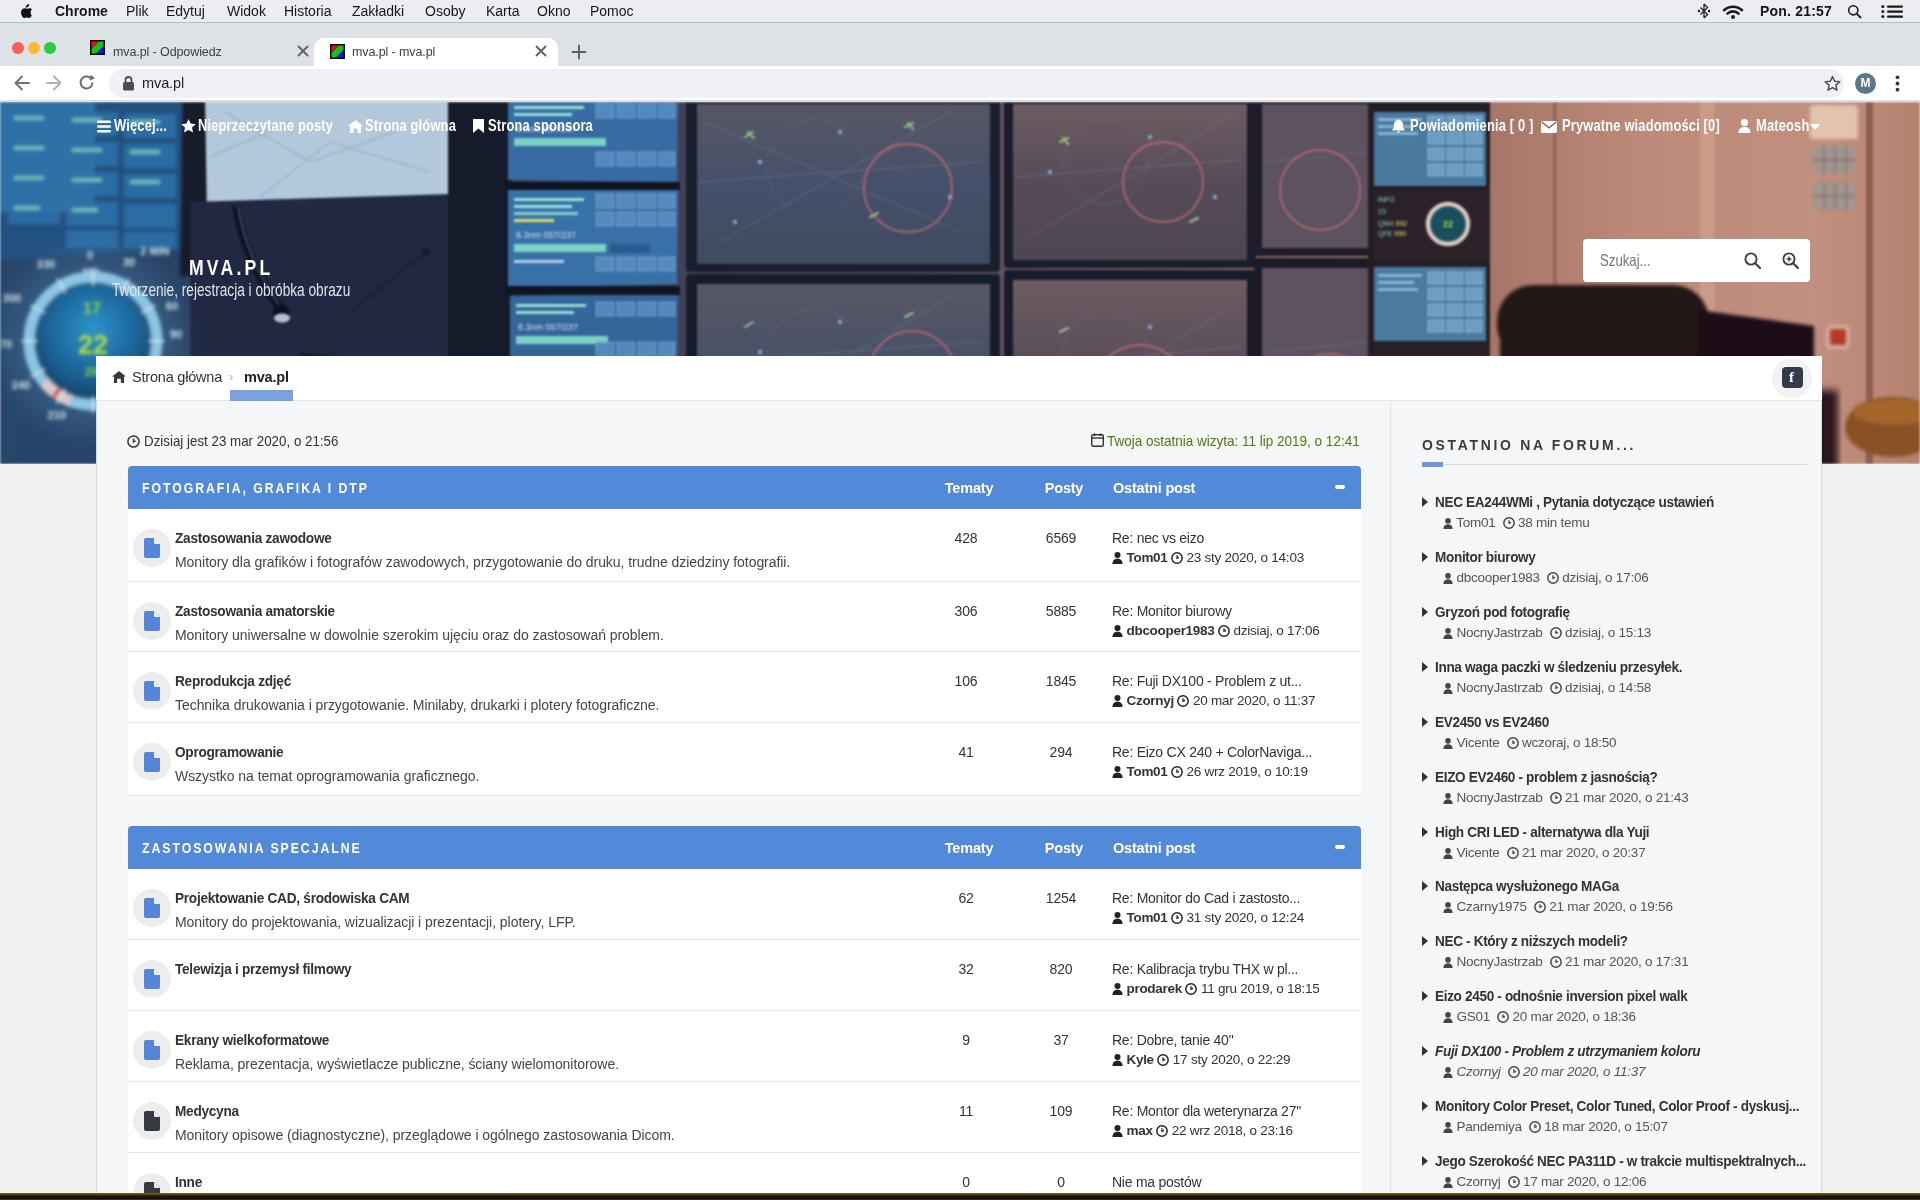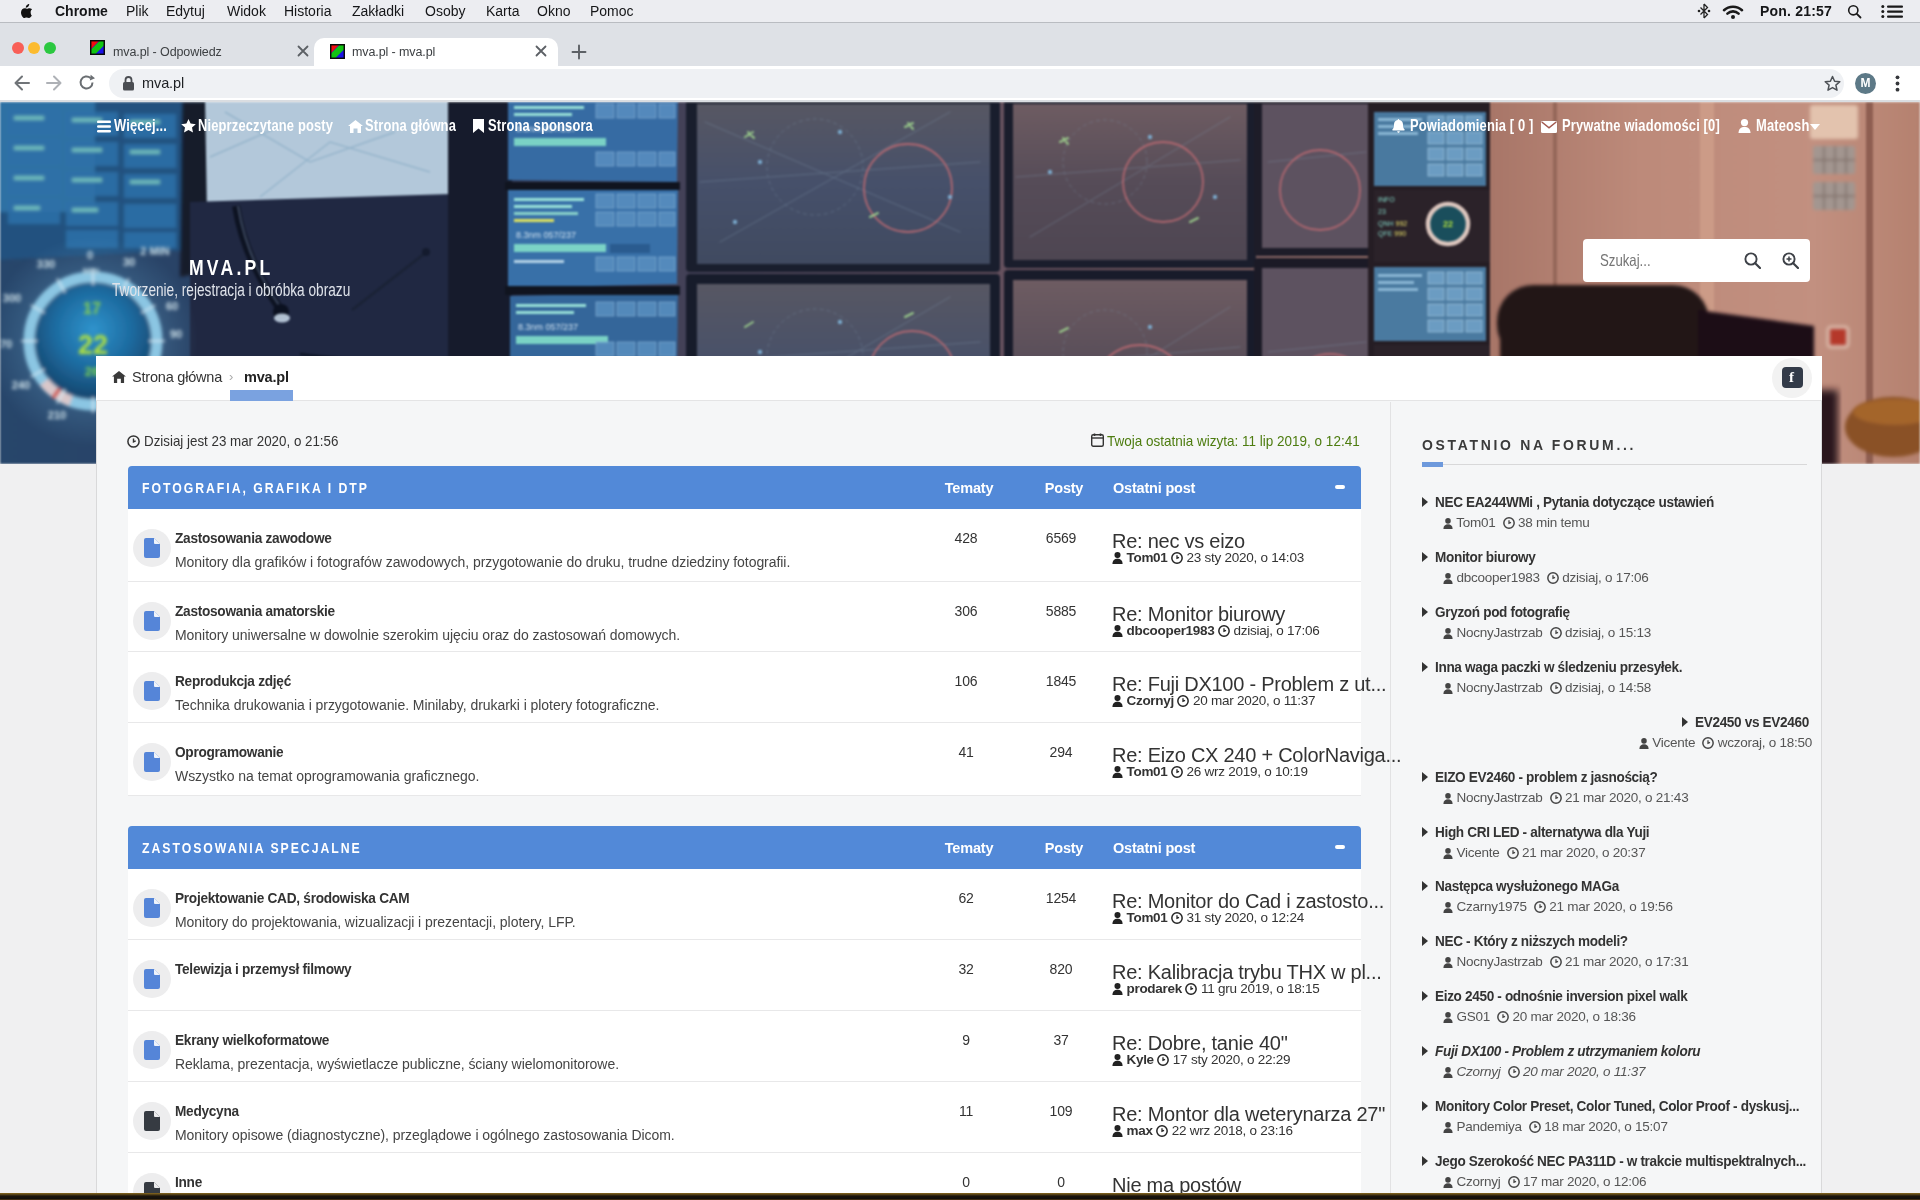--- a/index.html
+++ b/index.html
@@ -35,21 +35,21 @@
 .colhdr1{left:801px;width:80px;text-align:center;}
 .colhdr2{left:896px;width:80px;text-align:center;}
 .colhdr3{left:985px;}
 .minus{position:absolute;left:1207px;top:19px;width:10px;height:4px;border-radius:2px;background:#fff;}
 .frow{position:absolute;left:128px;width:1233px;border-bottom:1px solid #e8e8e9;background:#fff;}
 .ficircle{position:absolute;left:5px;width:38px;height:38px;border-radius:50%;background:#ededee;}
 .ficircle svg{position:absolute;left:11px;top:9px;}
 .ftitle{position:absolute;left:47px;font-size:15px;font-weight:bold;color:#333;letter-spacing:-0.3px;white-space:nowrap;transform:scaleX(0.91);transform-origin:0 50%;}
 .fdesc{position:absolute;left:47px;font-size:14px;color:#454545;letter-spacing:-0.05px;white-space:nowrap;}
 .fnum{position:absolute;width:80px;text-align:center;font-size:14px;color:#333;letter-spacing:-0.2px;}
-.lp1{position:absolute;left:984px;font-size:20px;color:#333;letter-spacing:-0.25px;white-space:nowrap;}
+.lp1{position:absolute;left:984px;font-size:14px;color:#333;letter-spacing:-0.25px;white-space:nowrap;}
 .lp2{position:absolute;left:984px;font-size:13.5px;color:#333;letter-spacing:-0.25px;white-space:nowrap;}
 .lp2 b{letter-spacing:-0.3px;}
 .lp2 svg{vertical-align:-1.5px;}
 .sbitem{position:absolute;left:1422px;width:390px;}
 .sbt{font-size:14px;font-weight:bold;color:#333;letter-spacing:-0.35px;white-space:nowrap;}
 .sbt .tri{display:inline-block;width:0;height:0;border-left:6px solid #333;border-top:5px solid transparent;border-bottom:5px solid transparent;margin-right:7px;}
 .sbm{font-size:13.5px;color:#555;margin-top:5px;margin-left:21px;letter-spacing:-0.25px;white-space:nowrap;}
 .sbm svg{vertical-align:-1.5px;}
 </style>
 </head>
@@ -642,21 +642,21 @@
       </svg> 23 sty 2020, o 14:03</span>
 </div>
 <div class="frow" style="top:582px;height:70px;">
   <span class="ficircle" style="top:20px;">
       <svg width="16" height="20" viewBox="0 0 16 20">
         <path d="M2 0 h8 l6 6 v12 a2 2 0 0 1 -2 2 h-12 a2 2 0 0 1 -2 -2 v-16 a2 2 0 0 1 2 -2 z" fill="#5585d8"></path>
         <path d="M10 0 l6 6 h-5 a1 1 0 0 1 -1 -1 z" fill="#fff" opacity="0.9"></path>
       </svg>
     </span>
   <span class="ftitle" style="top:20px;">Zastosowania amatorskie</span>
-  <span class="fdesc" style="top:45px;">Monitory uniwersalne w dowolnie szerokim ujęciu oraz do zastosowań domowych.</span>
+  <span class="fdesc" style="top:45px;">Monitory uniwersalne w dowolnie szerokim ujęciu oraz do zastosowań problem.</span>
   <span class="fnum" style="left:798px;top:21px;">306</span>
   <span class="fnum" style="left:893px;top:21px;">5885</span>
   <span class="lp1" style="top:21px;">Re: Monitor biurowy</span>
   <span class="lp2" style="top:41px;"><svg width="11" height="12" viewBox="0 0 13 14">
         <circle cx="6.5" cy="3.6" r="3.6" fill="#222"></circle>
         <path d="M0.5 14 C0.5 9.8 3 7.9 6.5 7.9 C10 7.9 12.5 9.8 12.5 14 Z" fill="#222"></path>
       </svg> <b>dbcooper1983</b> <svg width="12" height="12" viewBox="0 0 13 13">
         <circle cx="6.5" cy="6.5" r="5.6" fill="none" stroke="#222" stroke-width="1.6"></circle>
         <path d="M6.5 3.4 V6.9 L8.7 5.9" fill="none" stroke="#222" stroke-width="1.4"></path>
       </svg> dzisiaj, o 17:06</span>
@@ -837,21 +837,21 @@
 <div class="sbitem" style="top:659px;">
     <div class="sbt"><span class="tri"></span><span class="cx" style="transform:scaleX(0.97);vertical-align:top;">Inna waga paczki w śledzeniu przesyłek.</span></div>
     <div class="sbm"><svg width="10" height="11" viewBox="0 0 13 14">
         <circle cx="6.5" cy="3.6" r="3.6" fill="#444"></circle>
         <path d="M0.5 14 C0.5 9.8 3 7.9 6.5 7.9 C10 7.9 12.5 9.8 12.5 14 Z" fill="#444"></path>
       </svg> NocnyJastrzab &nbsp;<svg width="12" height="12" viewBox="0 0 13 13">
         <circle cx="6.5" cy="6.5" r="5.6" fill="none" stroke="#444" stroke-width="1.6"></circle>
         <path d="M6.5 3.4 V6.9 L8.7 5.9" fill="none" stroke="#444" stroke-width="1.4"></path>
       </svg> dzisiaj, o 14:58</div>
   </div>
-<div class="sbitem" style="top:714px;text-align:right;">
+<div class="sbitem" style="top:714px;">
     <div class="sbt"><span class="tri"></span><span class="cx" style="transform:scaleX(0.97);vertical-align:top;">EV2450 vs EV2460</span></div>
     <div class="sbm"><svg width="10" height="11" viewBox="0 0 13 14">
         <circle cx="6.5" cy="3.6" r="3.6" fill="#444"></circle>
         <path d="M0.5 14 C0.5 9.8 3 7.9 6.5 7.9 C10 7.9 12.5 9.8 12.5 14 Z" fill="#444"></path>
       </svg> Vicente &nbsp;<svg width="12" height="12" viewBox="0 0 13 13">
         <circle cx="6.5" cy="6.5" r="5.6" fill="none" stroke="#444" stroke-width="1.6"></circle>
         <path d="M6.5 3.4 V6.9 L8.7 5.9" fill="none" stroke="#444" stroke-width="1.4"></path>
       </svg> wczoraj, o 18:50</div>
   </div>
 <div class="sbitem" style="top:769px;">

